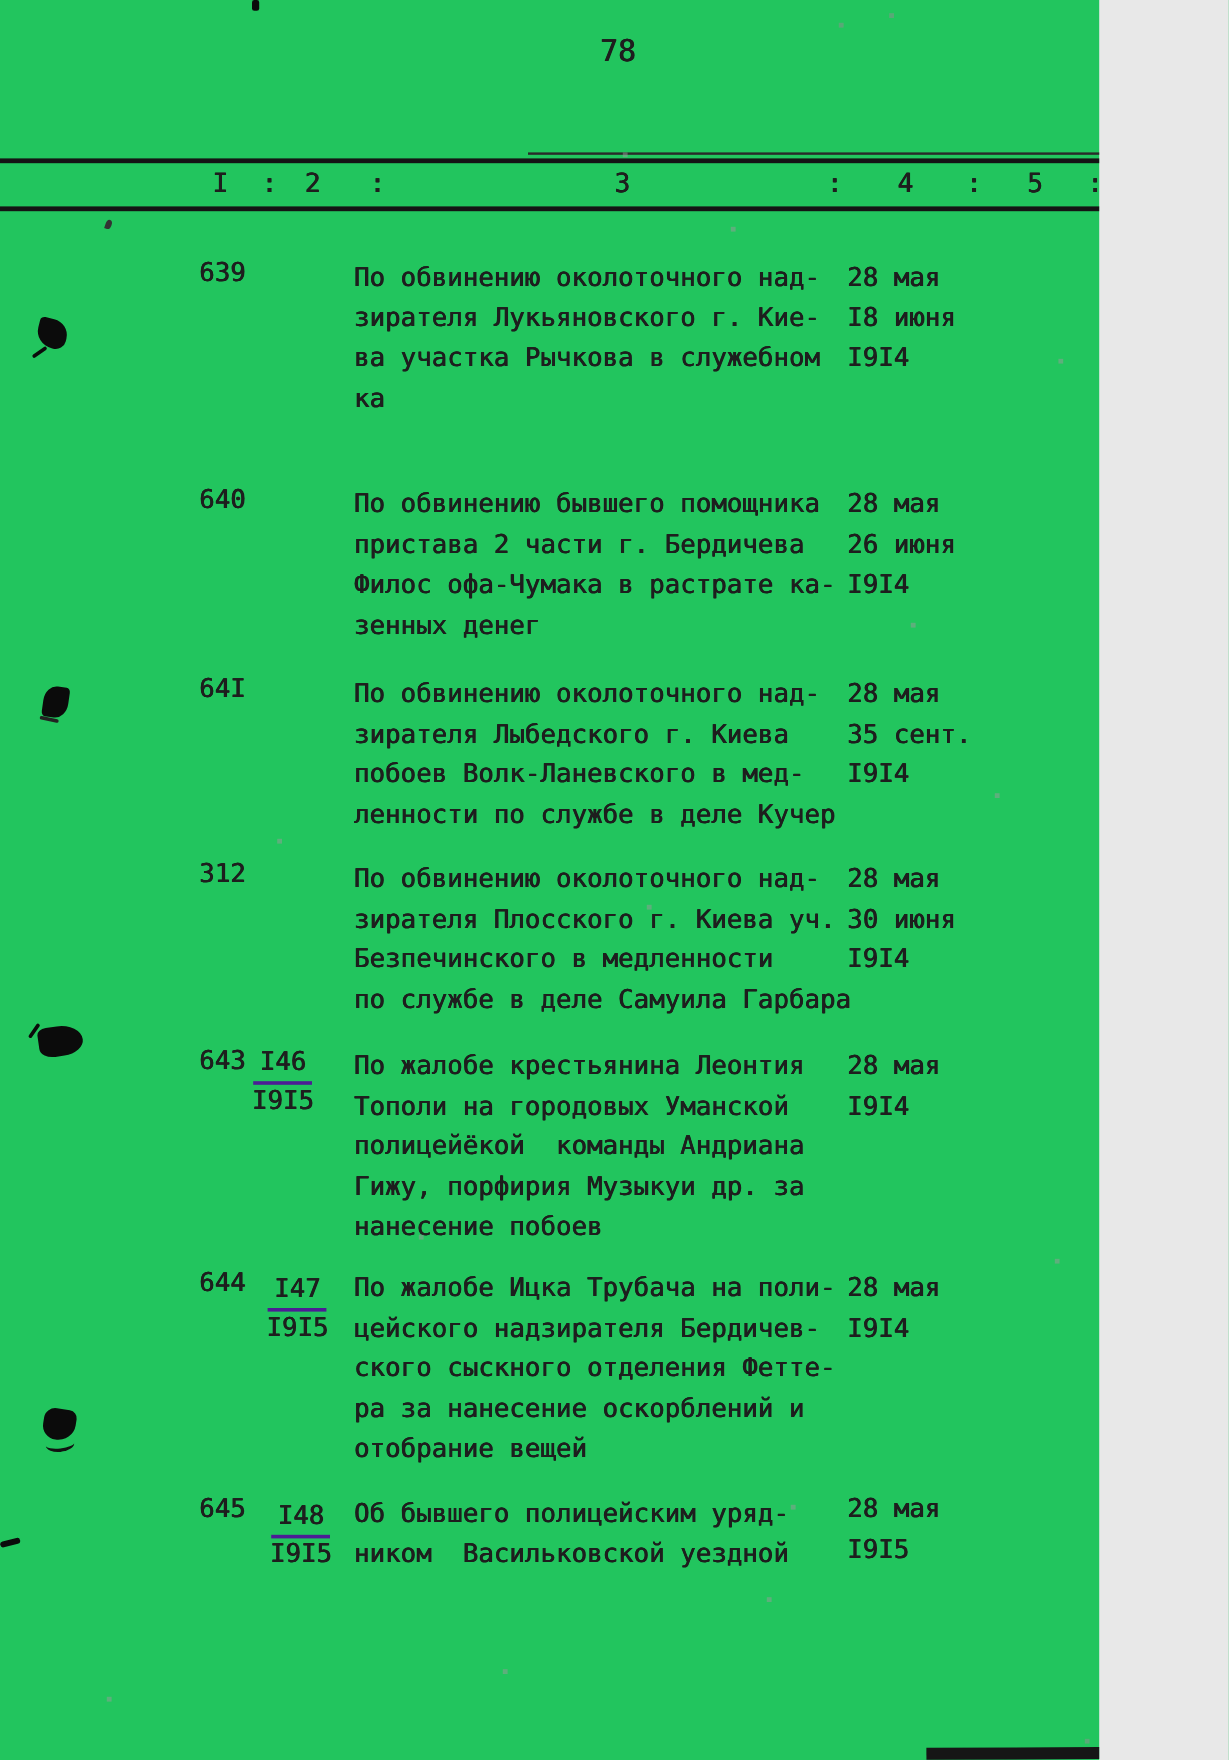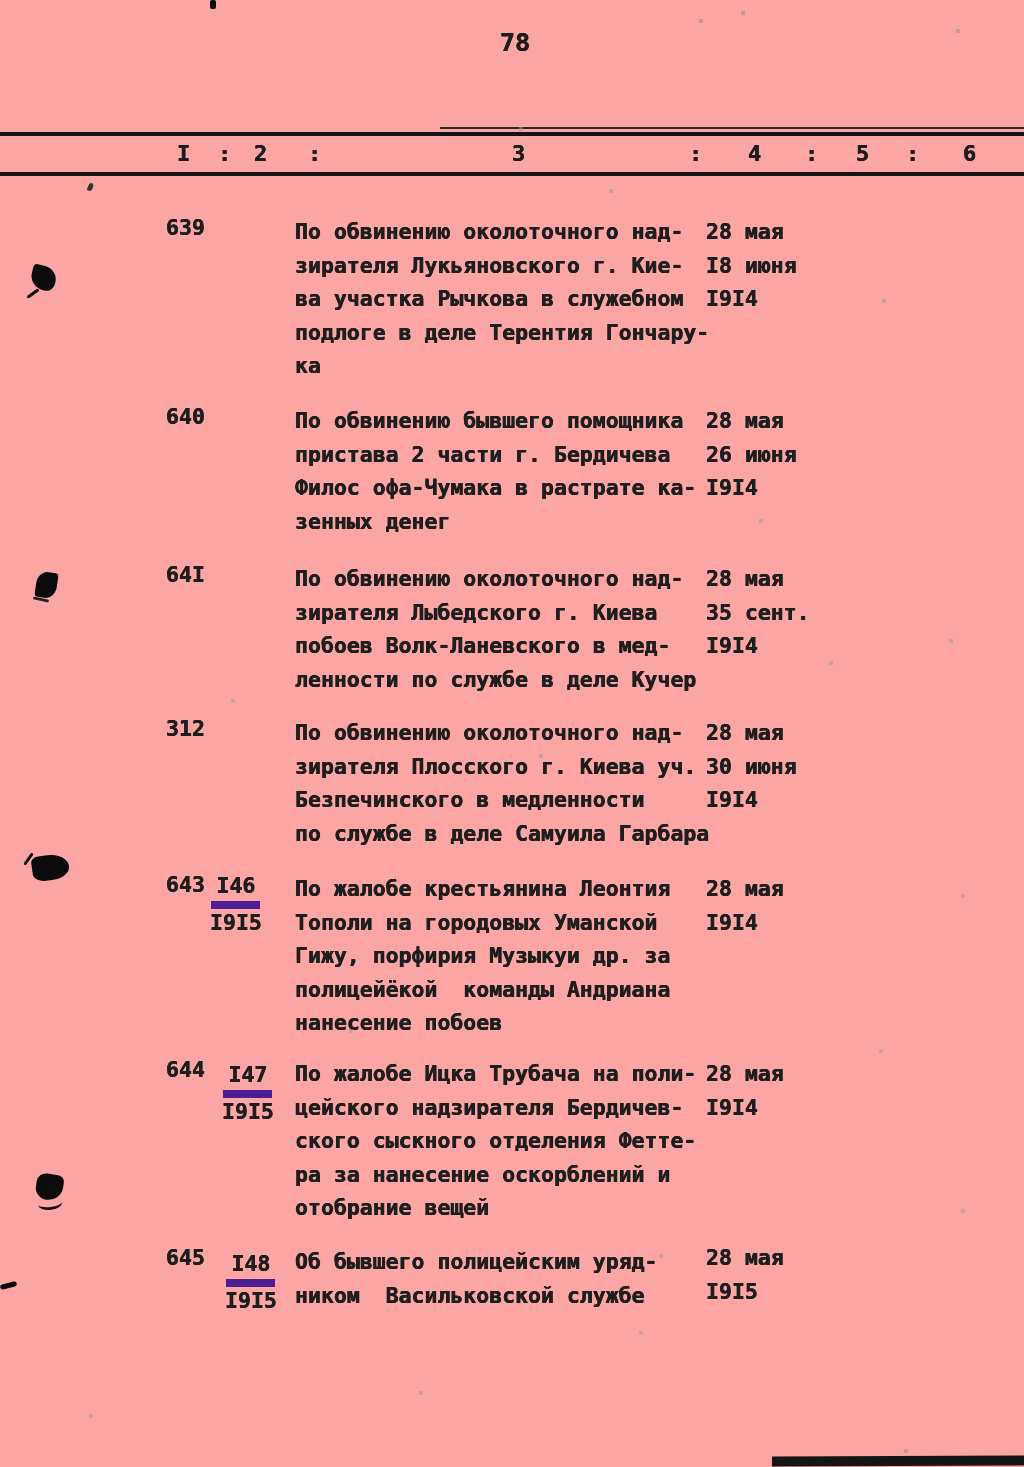--- a/index.html
+++ b/index.html
@@ -1,24 +1,23 @@
 <!DOCTYPE html>
 <html><head>
 <meta charset="utf-8">
 <style>
   html,body{margin:0;padding:0;}
   body{background:#e8e8e8;}
   #scan{
     position:relative;
-    width:1024px;height:1467px;
-    background:#fca5a5;
+    width:916px;height:1467px;
+    background:#22c55e;
     overflow:hidden;
     font-family:"DejaVu Sans Mono","Liberation Mono",monospace;
     color:#1e1e1e;
-    font-weight:bold;
   }
   
   .type{
     text-shadow:0.35px 0 0 currentColor,-0.2px 0 0 currentColor;
   }
   .page-num{
     position:absolute;left:500px;top:28px;
     font-size:25px;
   }
   .rule{position:absolute;left:0;width:1024px;background:#141414;}
@@ -27,21 +26,21 @@
   .rule-bottom{top:172px;height:4px;}
   .thead{position:absolute;top:141px;left:0;width:1024px;height:30px;font-size:22px;}
   .thead span{position:absolute;top:0;}
   
   .entry{position:absolute;left:0;width:1024px;font-size:21.5px;}
   .tline{line-height:33.5px;height:33.5px;white-space:pre;}
   .col-num{position:absolute;left:166px;top:0;}
   .col-desc{position:absolute;left:295px;top:0;}
   .col-dates{position:absolute;left:706px;top:0;}
   .col-ref{position:absolute;top:2px;text-align:center;font-size:21.5px;}
-  .ref-num{display:inline-block;border-bottom:8px solid #4c1d95;padding:0 5px 1px 5px;line-height:28px;}
+  .ref-num{display:inline-block;border-bottom:3px solid #4c1d95;padding:0 5px 1px 5px;line-height:28px;}
   .ref-year{line-height:28px;}
   
   .blot{position:absolute;background:#0b0b0b;}
   .blot1{left:31px;top:266px;width:25px;height:24px;border-radius:15% 55% 35% 60%;transform:rotate(14deg);}
   .blot1-tail{left:26px;top:292px;width:14px;height:3px;border-radius:2px;transform:rotate(-35deg);}
   .blot2{left:36px;top:572px;width:21px;height:26px;border-radius:50% 15% 50% 15%;transform:rotate(8deg);}
   .blot2-tail{left:33px;top:598px;width:16px;height:3px;border-radius:2px;transform:rotate(12deg);background:#222;}
   .blot3{left:32px;top:855px;width:37px;height:25px;border-radius:25% 65% 55% 40%;transform:rotate(-8deg);}
   .blot3-tail{left:27px;top:852px;width:3px;height:14px;border-radius:2px;transform:rotate(35deg);}
   .blot4{left:36px;top:1174px;width:27px;height:26px;border-radius:35% 25% 55% 45%;transform:rotate(9deg);}
@@ -82,21 +81,20 @@
     <span style="left:963px">6</span>
   </div>
   <div class="rule rule-bottom"></div>
 
   <div class="entry type" style="top:215px">
     <div class="col-num">639</div>
     <div class="col-desc">
       <div class="tline">По обвинению околоточного над-</div>
       <div class="tline">зирателя Лукьяновского г. Кие-</div>
       <div class="tline">ва участка Рычкова в служебном</div>
-      <div class="tline">подлоге в деле Терентия Гончару-</div>
       <div class="tline">ка</div>
     </div>
     <div class="col-dates">
       <div class="tline">28 мая</div>
       <div class="tline">I8 июня</div>
       <div class="tline">I9I4</div>
     </div>
   </div>
 
   <div class="entry type" style="top:404px">
@@ -146,22 +144,22 @@
 
   <div class="entry type" style="top:872px">
     <div class="col-num">643</div>
     <div class="col-ref" style="left:210px;top:0px">
       <div class="ref-num">I46</div>
       <div class="ref-year">I9I5</div>
     </div>
     <div class="col-desc">
       <div class="tline">По жалобе крестьянина Леонтия</div>
       <div class="tline">Тополи на городовых Уманской</div>
+      <div class="tline">полицейёкой  команды Андриана</div>
       <div class="tline">Гижу, порфирия Музыкуи др. за</div>
-      <div class="tline">полицейёкой  команды Андриана</div>
       <div class="tline">нанесение побоев</div>
     </div>
     <div class="col-dates">
       <div class="tline">28 мая</div>
       <div class="tline">I9I4</div>
     </div>
   </div>
 
   <div class="entry type" style="top:1057px">
     <div class="col-num">644</div>
@@ -183,21 +181,21 @@
   </div>
 
   <div class="entry type" style="top:1245px">
     <div class="col-num">645</div>
     <div class="col-ref" style="left:225px;top:5px">
       <div class="ref-num">I48</div>
       <div class="ref-year">I9I5</div>
     </div>
     <div class="col-desc">
       <div class="tline">Об бывшего полицейским уряд-</div>
-      <div class="tline">ником  Васильковской службе</div>
+      <div class="tline">ником  Васильковской уездной</div>
     </div>
     <div class="col-dates" style="top:-4px">
       <div class="tline">28 мая</div>
       <div class="tline">I9I5</div>
     </div>
   </div>
 
   <div class="blot blot1"></div>
   <div class="blot blot1-tail"></div>
   <div class="blot blot2"></div>

